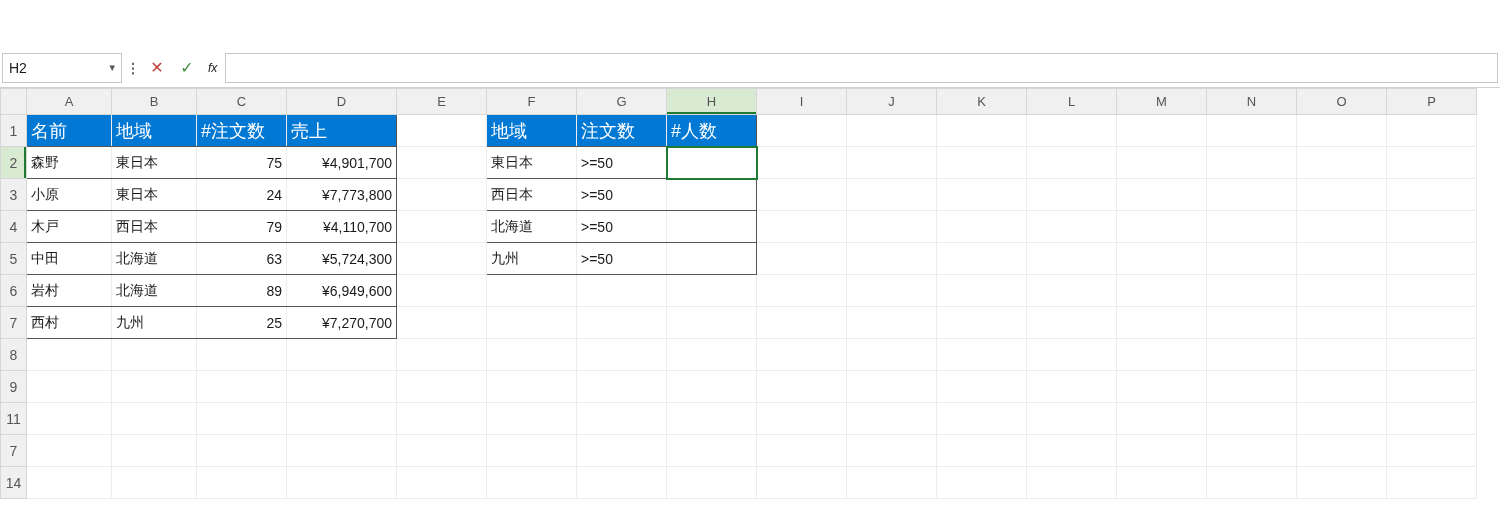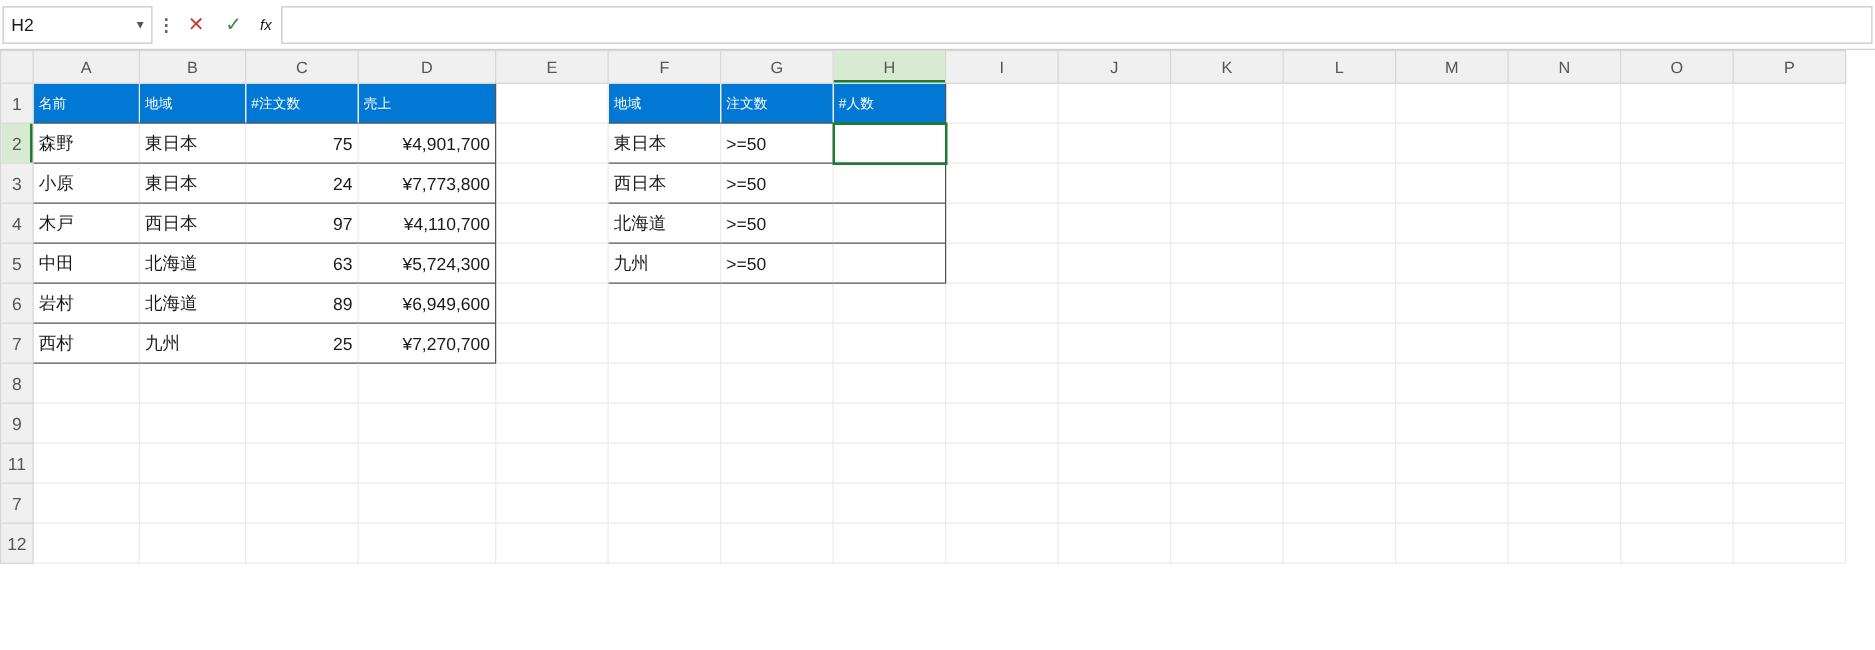--- a/index.html
+++ b/index.html
@@ -7,20 +7,21 @@
 
 
 .formula-bar {
   display: flex;
   align-items: center;
   height: 40px;
   border-bottom: 1px solid #d0d0d0;
   background: #fff;
   padding: 4px 2px;
   gap: 4px;
+  margin-top: 48px;
 }
 .name-box {
   width: 120px;
   height: 30px;
   border: 1px solid #c8c8c8;
   background: #fff;
   display: flex;
   align-items: center;
   justify-content: space-between;
   padding: 0 6px;
@@ -76,21 +77,21 @@
 .col-head.active::after { content:""; position:absolute; left:0; right:0; bottom:0; height:2px; background:#1f7a34; }
 .row-head.active::after { content:""; position:absolute; top:0; bottom:0; right:0; width:2px; background:#1f7a34; }
 .tb-b { border-bottom:1px solid #555 !important; }
 .tb-r { border-right:1px solid #555 !important; }
 .tb-l { border-left:1px solid #555 !important; }
 .tb-t { border-top:1px solid #555 !important; }
 
 .hdr {
   background:#0078d4;
   color:#fff;
-  font-size:11px;
+  font-size:18px;
   padding-left:4px;
 }
 
 
 .active-cell {
   outline: 2px solid #1f7a34;
   outline-offset: -1px;
   position: relative;
 }
 </style>
@@ -211,21 +212,21 @@
           <td class="cell"></td>
           <td class="cell"></td>
           <td class="cell"></td>
           <td class="cell"></td>
           <td class="cell"></td>
         </tr>
         <tr>
           <th class="row-head">4</th>
           <td class="cell tb-b tb-l">木戸</td>
           <td class="cell tb-b tb-l">西日本</td>
-          <td class="cell tb-b tb-l r">97</td>
+          <td class="cell tb-b tb-l r">79</td>
           <td class="cell tb-b tb-l tb-r r">¥4,110,700</td>
           <td class="cell"></td>
           <td class="cell tb-b tb-l">北海道</td>
           <td class="cell tb-b tb-l">&gt;=50</td>
           <td class="cell tb-b tb-l tb-r"></td>
           <td class="cell"></td>
           <td class="cell"></td>
           <td class="cell"></td>
           <td class="cell"></td>
           <td class="cell"></td>
@@ -360,21 +361,21 @@
           <td class="cell"></td>
           <td class="cell"></td>
           <td class="cell"></td>
           <td class="cell"></td>
           <td class="cell"></td>
           <td class="cell"></td>
           <td class="cell"></td>
           <td class="cell"></td>
         </tr>
         <tr>
-          <th class="row-head">12</th>
+          <th class="row-head">14</th>
           <td class="cell"></td>
           <td class="cell"></td>
           <td class="cell"></td>
           <td class="cell"></td>
           <td class="cell"></td>
           <td class="cell"></td>
           <td class="cell"></td>
           <td class="cell"></td>
           <td class="cell"></td>
           <td class="cell"></td>

